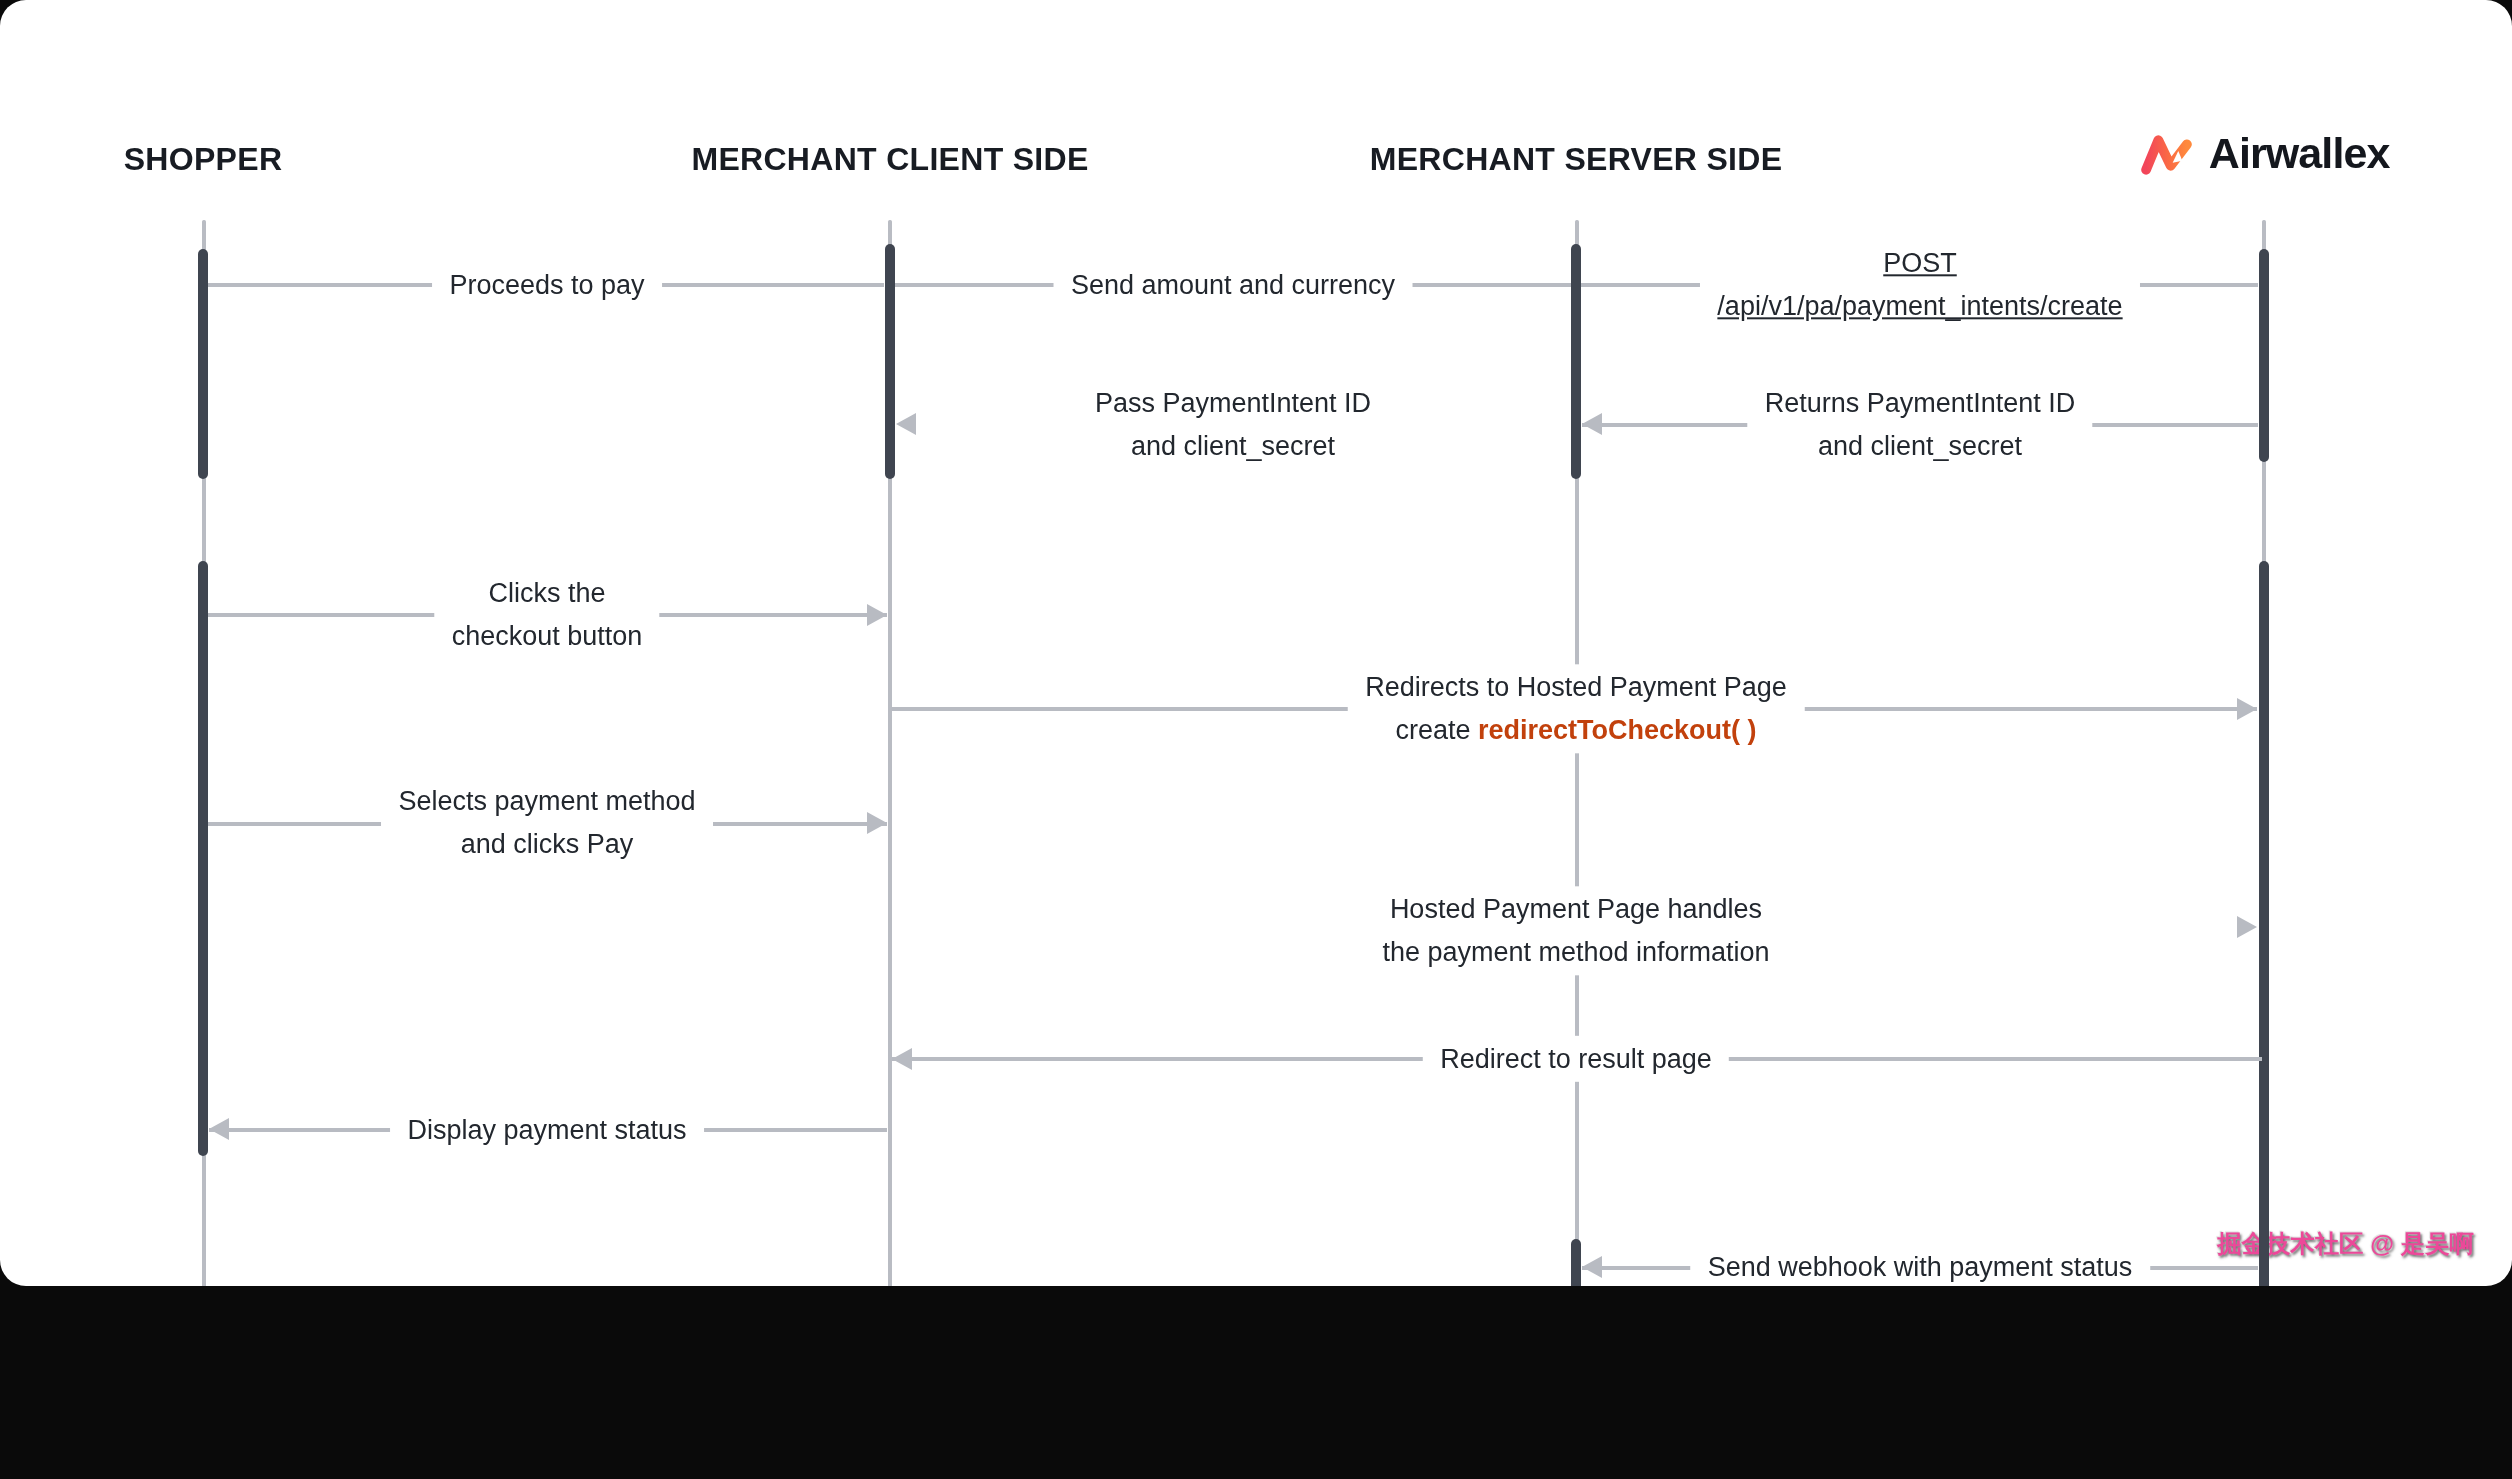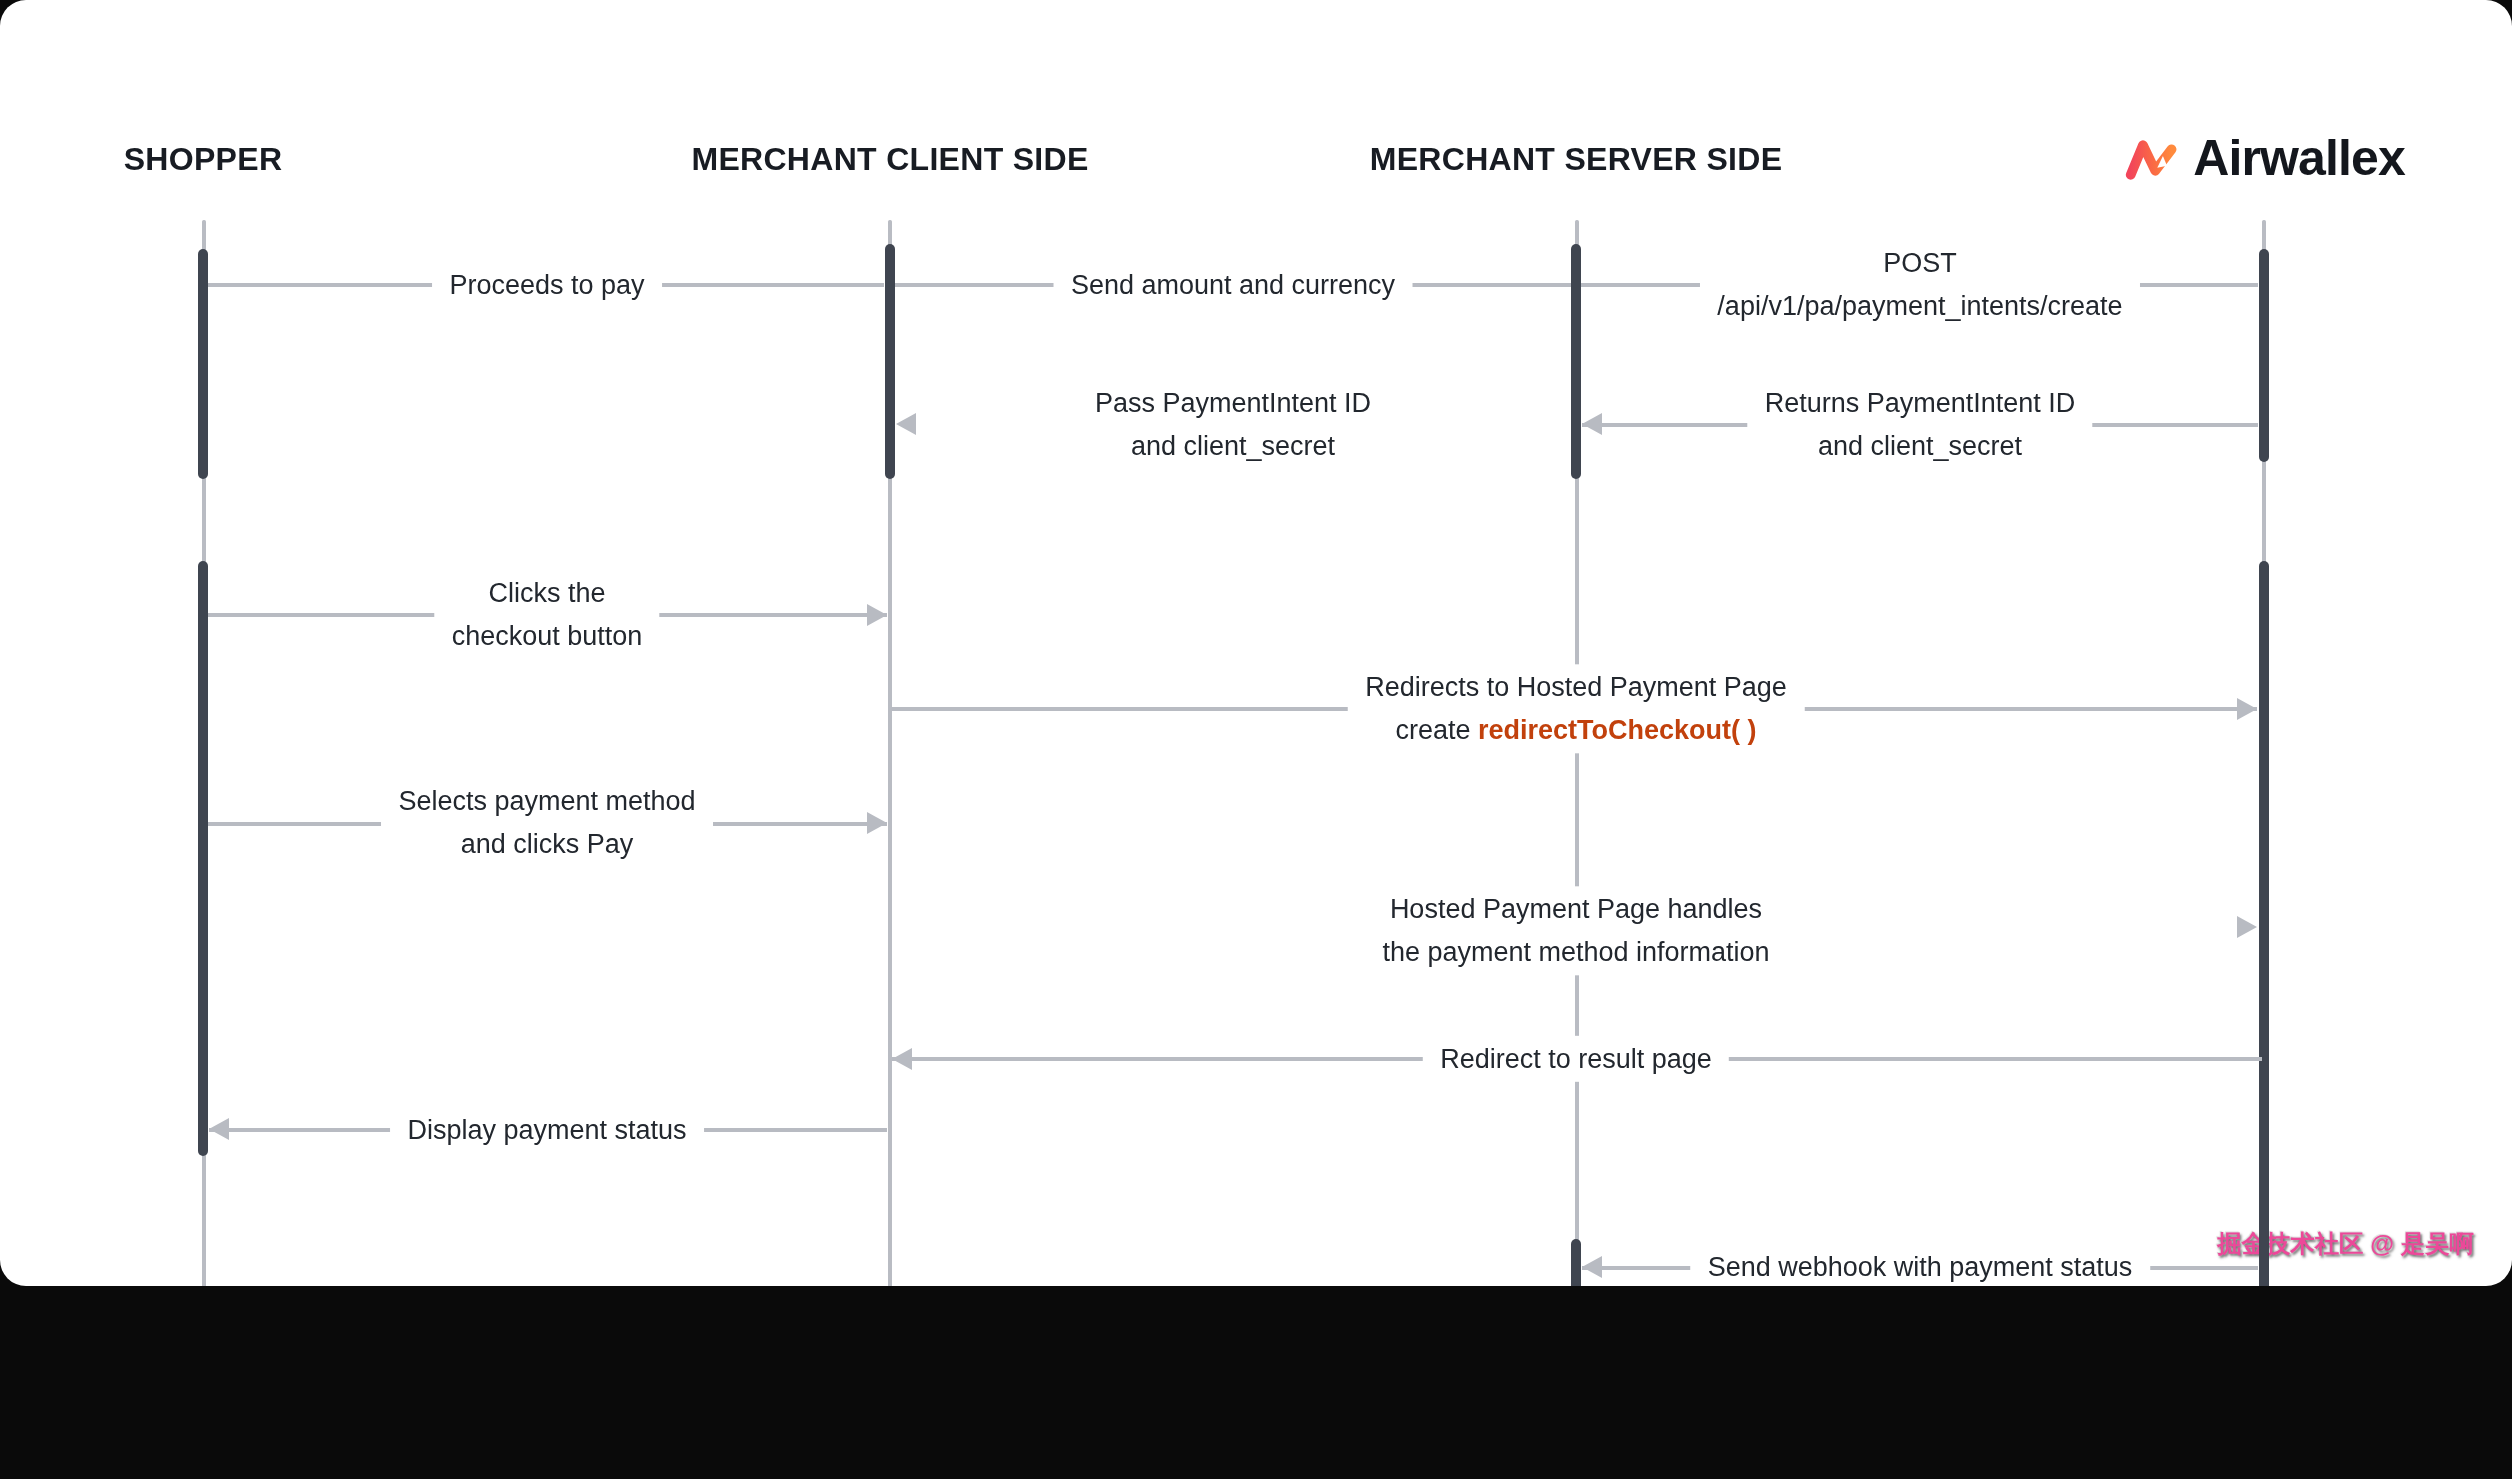--- a/index.html
+++ b/index.html
@@ -1,20 +1,20 @@
 <!DOCTYPE html>
 <html style="font-size:14px"><head>
 <meta charset="utf-8">
 <style>
   html,body{margin:0;padding:0;background:#0a0a0a;font-family:"Liberation Sans",sans-serif;}
   #stage{position:relative;width:2512px;height:1286px;background:#ffffff;border-radius:26px;overflow:hidden;}
   .hdr{position:absolute;top:138px;height:42px;transform:translateX(-50%);white-space:nowrap;
        font-size:32px;font-weight:700;color:#181c23;letter-spacing:0.3px;display:flex;align-items:center;}
   .brand{position:absolute;top:129px;transform:translateX(-50%);display:flex;align-items:center;gap:12.2px;}
-  .brand .wordmark{font-size:50px;font-weight:700;color:#14171d;letter-spacing:-0.9px;}
+  .brand .wordmark{font-size:43px;font-weight:700;color:#14171d;letter-spacing:-0.9px;}
   .lifeline{position:absolute;width:3.5px;border-radius:1.7px;}
   .activation{position:absolute;width:9.6px;border-radius:5.2px;}
   .msgline{position:absolute;height:3.5px;}
   .msgline.dashed{background:none !important;}
   .arrow{position:absolute;width:0;height:0;border-top:11.3px solid transparent;border-bottom:11.3px solid transparent;}
   .label{position:absolute;transform:translate(-50%,-50%);background:#ffffff;padding:1.7px 17.4px;
          text-align:center;font-size:27px;line-height:43px;color:#22272e;white-space:nowrap;}
   .label .accent{font-weight:700;}
   #watermark{position:absolute;right:38px;bottom:26px;font-size:24.4px;font-weight:700;color:#ec4899;
              text-shadow:1.7px 1.7px 2.6px rgba(60,60,60,.75),-0.9px -0.9px 0.9px rgba(120,120,120,.25);white-space:nowrap;}
@@ -59,21 +59,21 @@
       <div class="activation" style="left: 2259px; top: 561px; height: 741px; background: rgb(63, 69, 80); z-index: 2;"></div>
       <div class="msgline" style="left: 208px; top: 283px; width: 676px; z-index: 3; background: rgb(184, 187, 194);"></div>
       <div class="label" style="left: 547px; top: 285px; z-index: 5;">
         <div><span>Proceeds to pay</span></div>
       </div>
       <div class="msgline" style="left: 895px; top: 283px; width: 676px; z-index: 3; background: rgb(184, 187, 194);"></div>
       <div class="label" style="left: 1233px; top: 285px; z-index: 5;">
         <div><span>Send amount and currency</span></div>
       </div>
       <div class="msgline" style="left: 1581px; top: 283px; width: 677px; z-index: 3; background: rgb(184, 187, 194);"></div>
-      <div class="label" style="left: 1920px; top: 285px; z-index: 5;">
+      <div class="label" style="left: 1920px; top: 285px; z-index: 5; text-decoration: underline;">
         <div><span>POST</span></div>
         <div><span>/api/v1/pa/payment_intents/create</span></div>
       </div>
       <div class="msgline dashed" style="left: 896px; top: 423px; width: 675px; z-index: 3; background: repeating-linear-gradient(90deg, rgb(184, 187, 194) 0px, rgb(184, 187, 194) 13px, transparent 13px, transparent 23.6px);"></div>
       <div class="arrow" style="left: 896px; top: 413px; border-right: 20px solid rgb(184, 187, 194); z-index: 4;"></div>
       <div class="label" style="left: 1233px; top: 425px; z-index: 5;">
         <div><span>Pass PaymentIntent ID</span></div>
         <div><span>and client_secret</span></div>
       </div>
       <div class="msgline" style="left: 1582px; top: 423px; width: 676px; z-index: 3; background: rgb(184, 187, 194);"></div>

